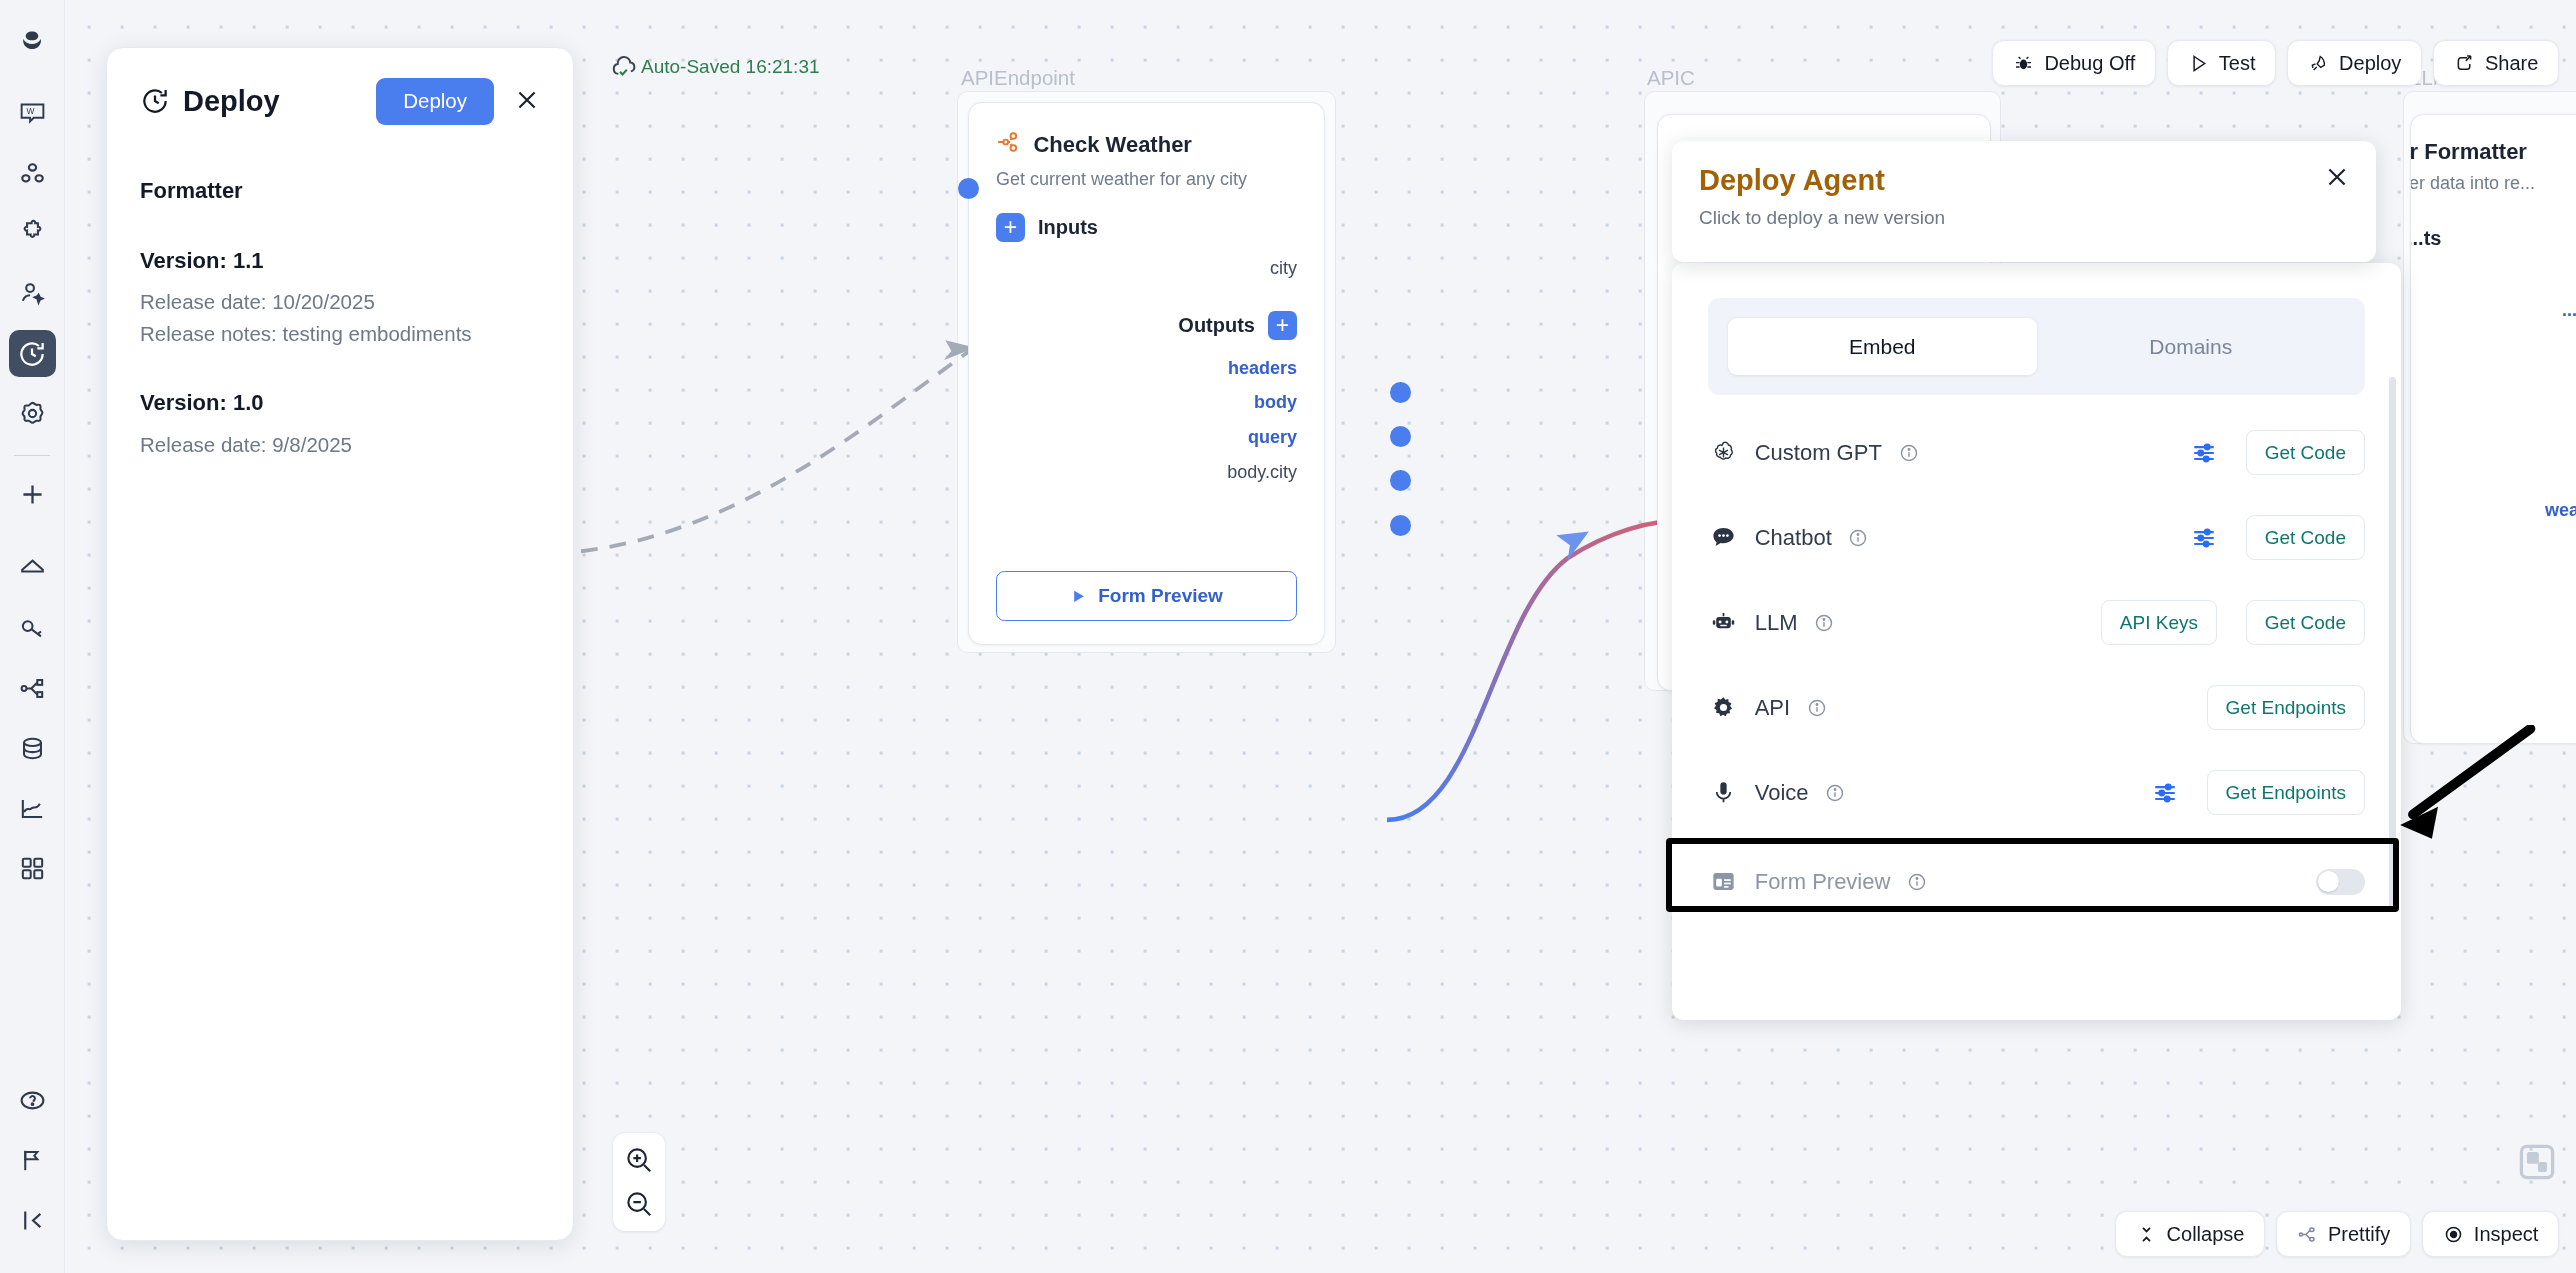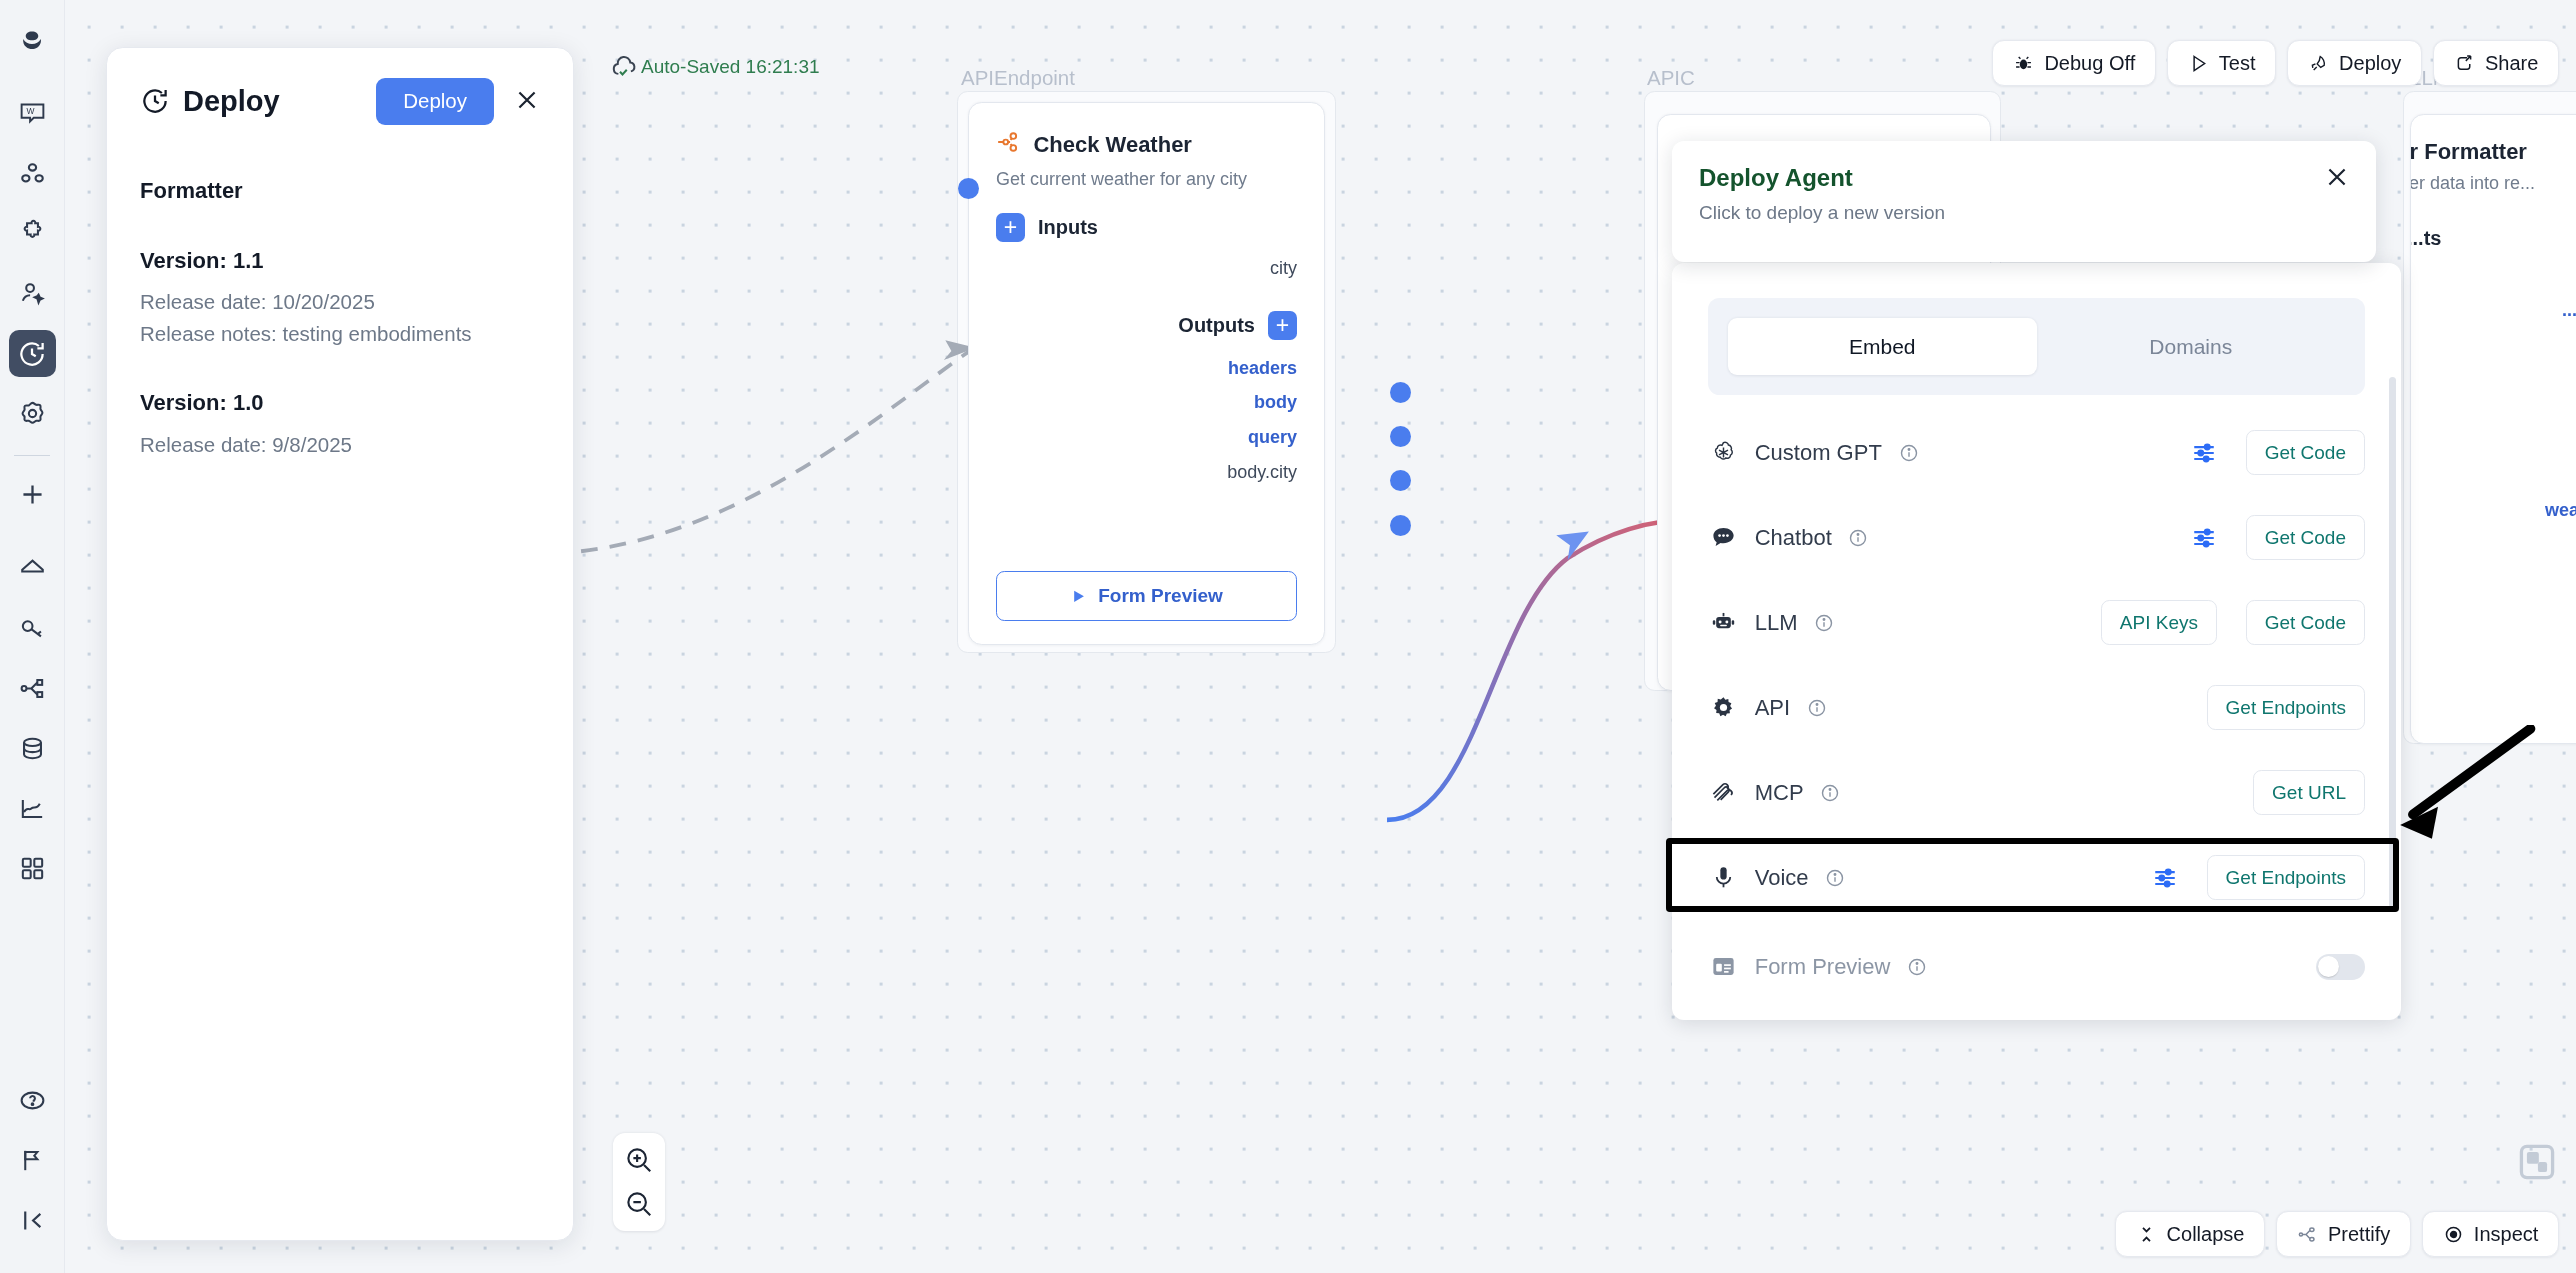--- a/index.html
+++ b/index.html
@@ -127,21 +127,21 @@
   .dp-ver { margin-top: 44px; font-size: 22px; font-weight: 700; color: #131a27; }
   .dp-line { margin-top: 16.7px; font-size: 20.5px; color: #6d7888; }
 
   
   .da-header {
     position: absolute; left: 1672px; top: 141px; width: 704px; height: 121px;
     background: #fff; border-radius: 12px;
     box-shadow: 0 3.8px 20px rgba(20,30,50,.13); z-index: 34;
     padding: 23px 27px;
   }
-  .da-title { font-size: 24px; font-weight: 700; color: #14532d; }
+  .da-title { font-size: 29px; font-weight: 700; color: #a16207; }
   .da-sub { margin-top: 10px; font-size: 19px; color: #6d7888; }
   .da-close { position: absolute; right: 26px; top: 23px; cursor: pointer; color: #1b2330; }
 
   .da-body {
     position: absolute; left: 1672px; top: 263px; width: 729px; height: 757px;
     background: #fff; border-radius: 12px;
     box-shadow: 0 3.8px 20px rgba(20,30,50,.13); z-index: 33;
     padding: 35px 36px 0;
   }
   .tabs {
@@ -640,42 +640,20 @@
               <path d="M12 11v5.5"></path>
               <circle cx="12" cy="7.8" r=".9" fill="#8a94a3"></circle>
             </svg>
         </span>
       </div>
       <div class="embed-right">
         <button class="ghost-btn">Get Endpoints</button>
       </div>
     </div>
 
-    <div class="embed-row">
-      <div class="embed-left">
-        <span class="embed-icon">
-          <svg width="27" height="27" viewBox="0 0 24 24" fill="none" stroke="#2a3342" stroke-width="1.5">
-            <path d="M4 16.5L12.5 8a2.6 2.6 0 013.7 3.7L9.5 18.5"></path>
-            <path d="M6.5 19L15 10.5a2.6 2.6 0 013.7 3.7"></path>
-            <path d="M3 13.5L11.5 5a2.6 2.6 0 013.7 3.7"></path>
-          </svg>
-        </span>
-        <span class="embed-name">MCP</span>
-        <span class="info-i">
-          <svg width="20" height="20" viewBox="0 0 24 24" fill="none" stroke="#8a94a3" stroke-width="1.7">
-              <circle cx="12" cy="12" r="9"></circle>
-              <path d="M12 11v5.5"></path>
-              <circle cx="12" cy="7.8" r=".9" fill="#8a94a3"></circle>
-            </svg>
-        </span>
-      </div>
-      <div class="embed-right">
-        <button class="ghost-btn">Get URL</button>
-      </div>
-    </div>
 
     <div class="embed-row" style="margin-bottom:32px;">
       <div class="embed-left">
         <span class="embed-icon">
           <svg width="27" height="27" viewBox="0 0 24 24" fill="#2a3342">
             <rect x="9.2" y="2.8" width="5.6" height="11" rx="2.8"></rect>
             <path d="M6 11.5a6 6 0 0012 0" fill="none" stroke="#2a3342" stroke-width="1.6"></path>
             <path d="M12 17.5v3.2" stroke="#2a3342" stroke-width="1.6"></path>
           </svg>
         </span>

